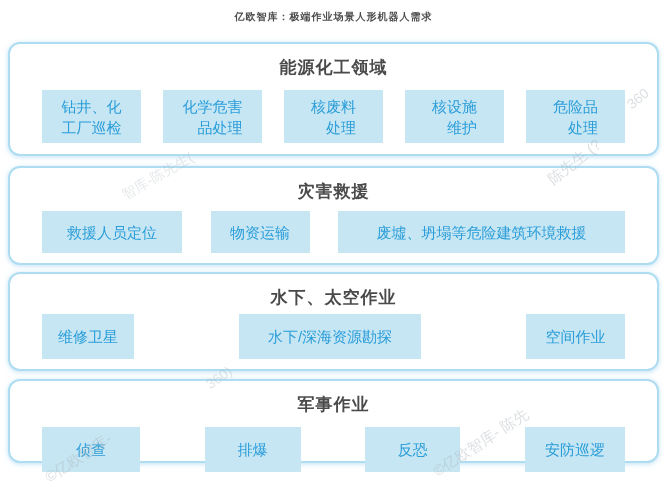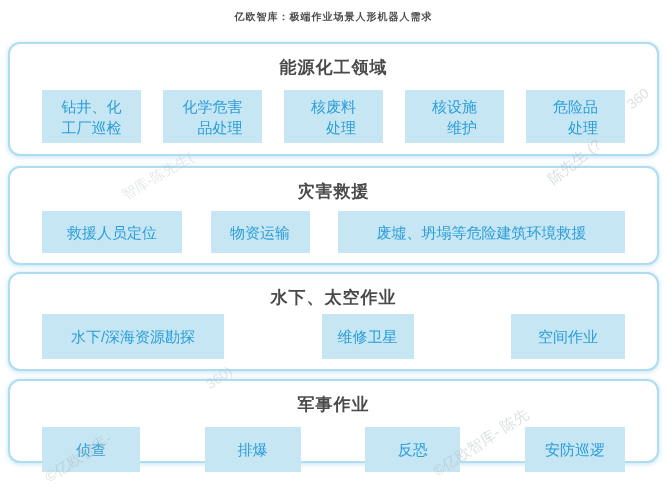--- a/index.html
+++ b/index.html
@@ -56,21 +56,21 @@
     white-space:pre-line;
     box-sizing:border-box;
     flex-shrink:0;
   }
   .s1 .box{height:53px;width:99px;}
   .s2 .box{height:42px;}
   .s3 .box{height:45px;}
   .s4 .box{height:45px;}
   
   .s2 .b0{width:140px;} .s2 .b1{width:287px;} .s2 .b2{width:99px;}
-  .s3 .b0{width:182px;} .s3 .b1{width:92px;} .s3 .b2{width:114px;}
+  .s3 .b0{width:182px;} .s3 .b1{width:92px;} .s3 .b2{width:99px;}
   .s4 .b0{width:98px;} .s4 .b1{width:96px;} .s4 .b2{width:95px;} .s4 .b3{width:100px;}
   
   .wm{
     position:absolute;
     color:#aab4ba;
     opacity:0.42;
     font-size:14px;
     pointer-events:none;
     white-space:nowrap;
     transform:rotate(-35deg);
@@ -112,22 +112,22 @@
     <div class="row">
       <div class="box b0">救援人员定位</div>
       <div class="box b2">物资运输</div>
       <div class="box b1">废墟、坍塌等危险建筑环境救援</div>
     </div>
   </section>
 
   <section class="panel s3">
     <h2>水下、太空作业</h2>
     <div class="row">
+      <div class="box b1">维修卫星</div>
       <div class="box b0">水下/深海资源勘探</div>
-      <div class="box b1">维修卫星</div>
       <div class="box b2">空间作业</div>
     </div>
   </section>
 
   <section class="panel s4">
     <h2>军事作业</h2>
     <div class="row">
       <div class="box b0">侦查</div>
       <div class="box b1">排爆</div>
       <div class="box b2">反恐</div>

